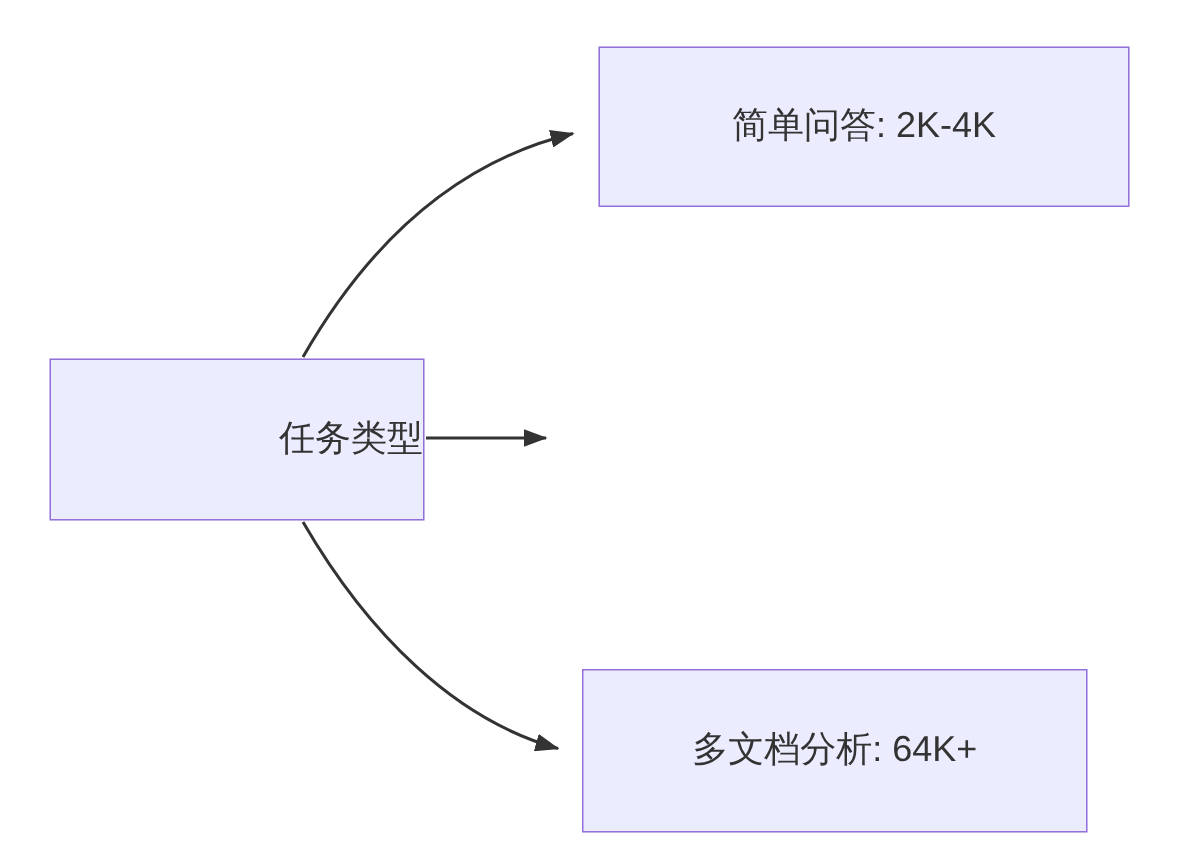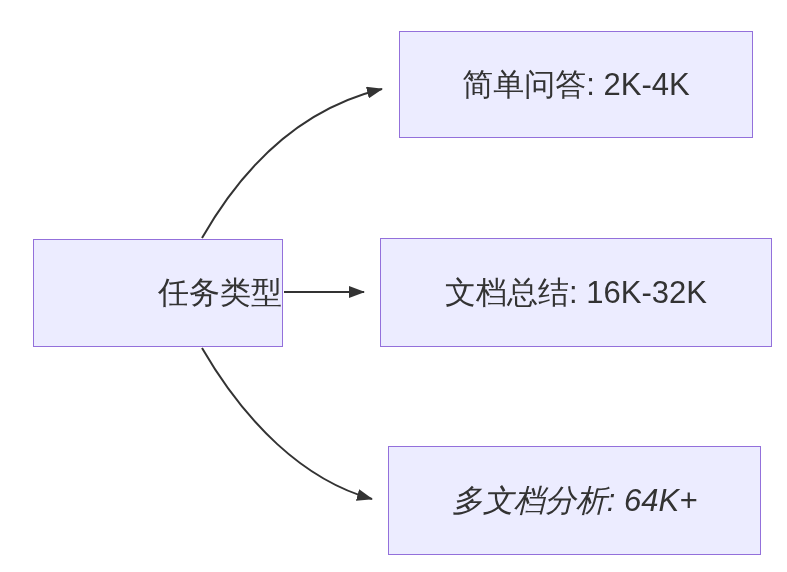--- a/index.html
+++ b/index.html
@@ -34,31 +34,31 @@
   .arrowhead{
     fill:var(--edge-color);
     stroke:none;
   }
   .node{
     position:absolute;
     box-sizing:border-box;
     background:var(--node-fill);
     border:1.6px solid var(--node-border);
     color:var(--text-color);
-    font-size:31px;
+    font-size:24px;
     display:flex;
     align-items:center;
     justify-content:center;
     text-align:center;
     line-height:1.2;
   }
   .node-root  {left:33px;  top:239px; width:250px; height:108px;justify-content:flex-end;}
   .node-top   {left:399px; top:31px;  width:354px; height:107px;}
   .node-mid   {left:380px; top:238px; width:392px; height:109px;}
-  .node-bottom{left:388px; top:446px; width:373px; height:109px;font-style:italic;}
+  .node-bottom{left:388px; top:446px; width:337px; height:109px;}
 </style>
 </head>
 <body>
 
 <div class="canvas">
 
   <svg class="edges" viewBox="0 0 787 572" xmlns="http://www.w3.org/2000/svg">
     <defs>
       <marker id="arrow" viewBox="0 0 16 12" refX="15" refY="6" markerWidth="16" markerHeight="12" markerUnits="userSpaceOnUse" orient="auto">
         <path class="arrowhead" d="M0,0 L16,6 L0,12 Z"></path>
@@ -70,21 +70,18 @@
   </svg>
 
   <div class="node node-root">
     <span>任务类型</span>
   </div>
 
   <div class="node node-top">
     <span>简单问答: 2K-4K</span>
   </div>
 
-  <div class="node node-mid">
-    <span>文档总结: 16K-32K</span>
-  </div>
 
   <div class="node node-bottom">
     <span>多文档分析: 64K+</span>
   </div>
 
 </div>
 
 </body></html>

